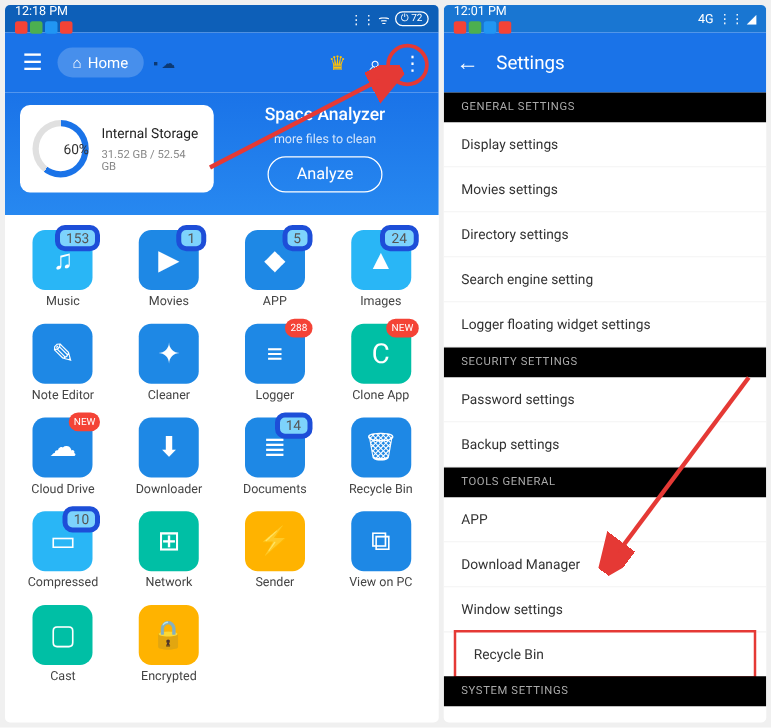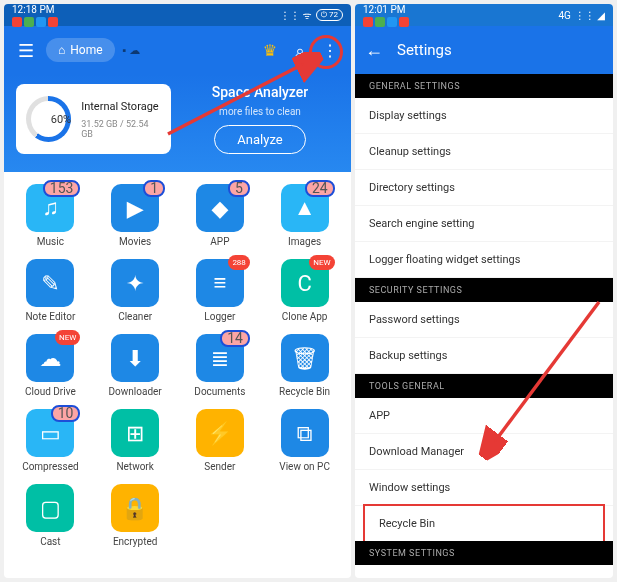--- a/index.html
+++ b/index.html
@@ -27,21 +27,21 @@
 .card-txt{font-size:11px}
 .card-sub{font-size:9px;color:#888;margin-top:6px}
 .hero-r{flex:1;text-align:center;display:flex;flex-direction:column;align-items:center;gap:6px}
 .hero-title{font-size:14px;font-weight:500}
 .hero-sub{font-size:10px;opacity:0.8}
 .analyze{border:1.5px solid #fff;border-radius:18px;padding:6px 22px;font-size:13px;cursor:pointer;margin-top:2px}
 .grid{display:grid;grid-template-columns:repeat(4,1fr);gap:4px;padding:8px 6px;background:#fff}
 .app{display:flex;flex-direction:column;align-items:center;gap:4px;padding:4px 2px;cursor:pointer;position:relative}
 .app-ic{width:48px;height:48px;border-radius:10px;background:#2196f3;display:flex;align-items:center;justify-content:center;color:#fff;font-size:22px;position:relative}
 .app-lbl{font-size:10px;color:#444;text-align:center}
-.badge{position:absolute;top:-4px;right:-6px;background:#fca5a5;border:2px solid #1d4ed8;border-radius:8px;padding:0 5px;font-size:14px;color:#555;line-height:13px}
+.badge{position:absolute;top:-4px;right:-6px;background:#7dd3fc;border:4px solid #1d4ed8;border-radius:8px;padding:0 5px;font-size:11px;color:#555;line-height:13px}
 .badge.red{background:#f44336;color:#fff;border:none;font-size:8px;padding:1px 4px}
 
 .p2 .topbar{background:#1a73e8;gap:14px}
 .back{color:#fff;font-size:18px;cursor:pointer}
 .title{color:#fff;font-size:15px}
 .sect{background:#000000;color:#aaa;font-size:9px;padding:7px 14px;letter-spacing:0.5px}
 .row{background:#fff;padding:11px 14px;font-size:11px;color:#333;border-bottom:1px solid #f3f3f3;cursor:pointer}
 .hl{border:2.5px solid #e53935;margin:-2px 8px}
 
 .ann{position:absolute;pointer-events:none;z-index:20}
@@ -197,21 +197,21 @@
       <span>⋮⋮ ◢</span>
     </div>
   </div>
   <div class="topbar">
     <div class="back">←</div>
     <div class="title">Settings</div>
   </div>
   <div id="settings">
       <div class="sect">GENERAL SETTINGS</div>
       <div class="row">Display settings</div>
-      <div class="row">Cleanup settings</div>
+      <div class="row">Movies settings</div>
       <div class="row">Directory settings</div>
       <div class="row">Search engine setting</div>
       <div class="row">Logger floating widget settings</div>
       <div class="sect">SECURITY SETTINGS</div>
       <div class="row">Password settings</div>
       <div class="row">Backup settings</div>
       <div class="sect">TOOLS GENERAL</div>
       <div class="row">APP</div>
       <div class="row">Download Manager</div>
       <div class="row">Window settings</div>

